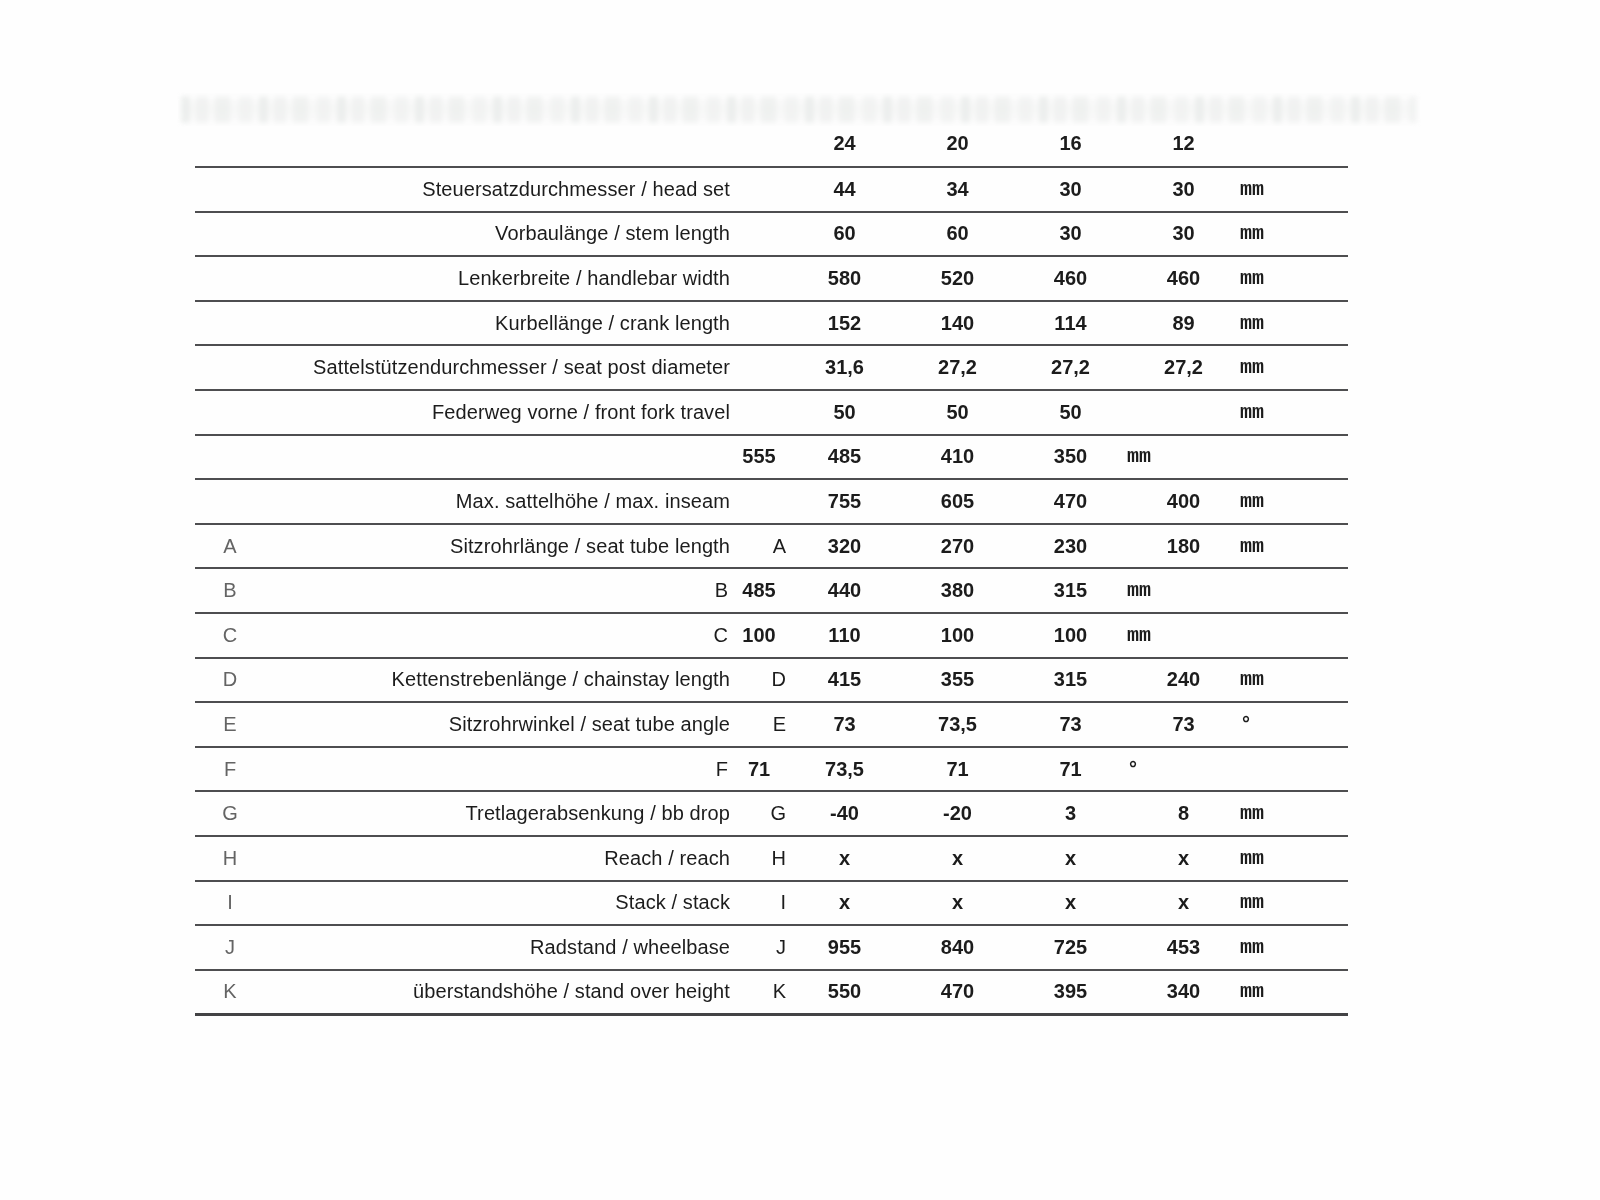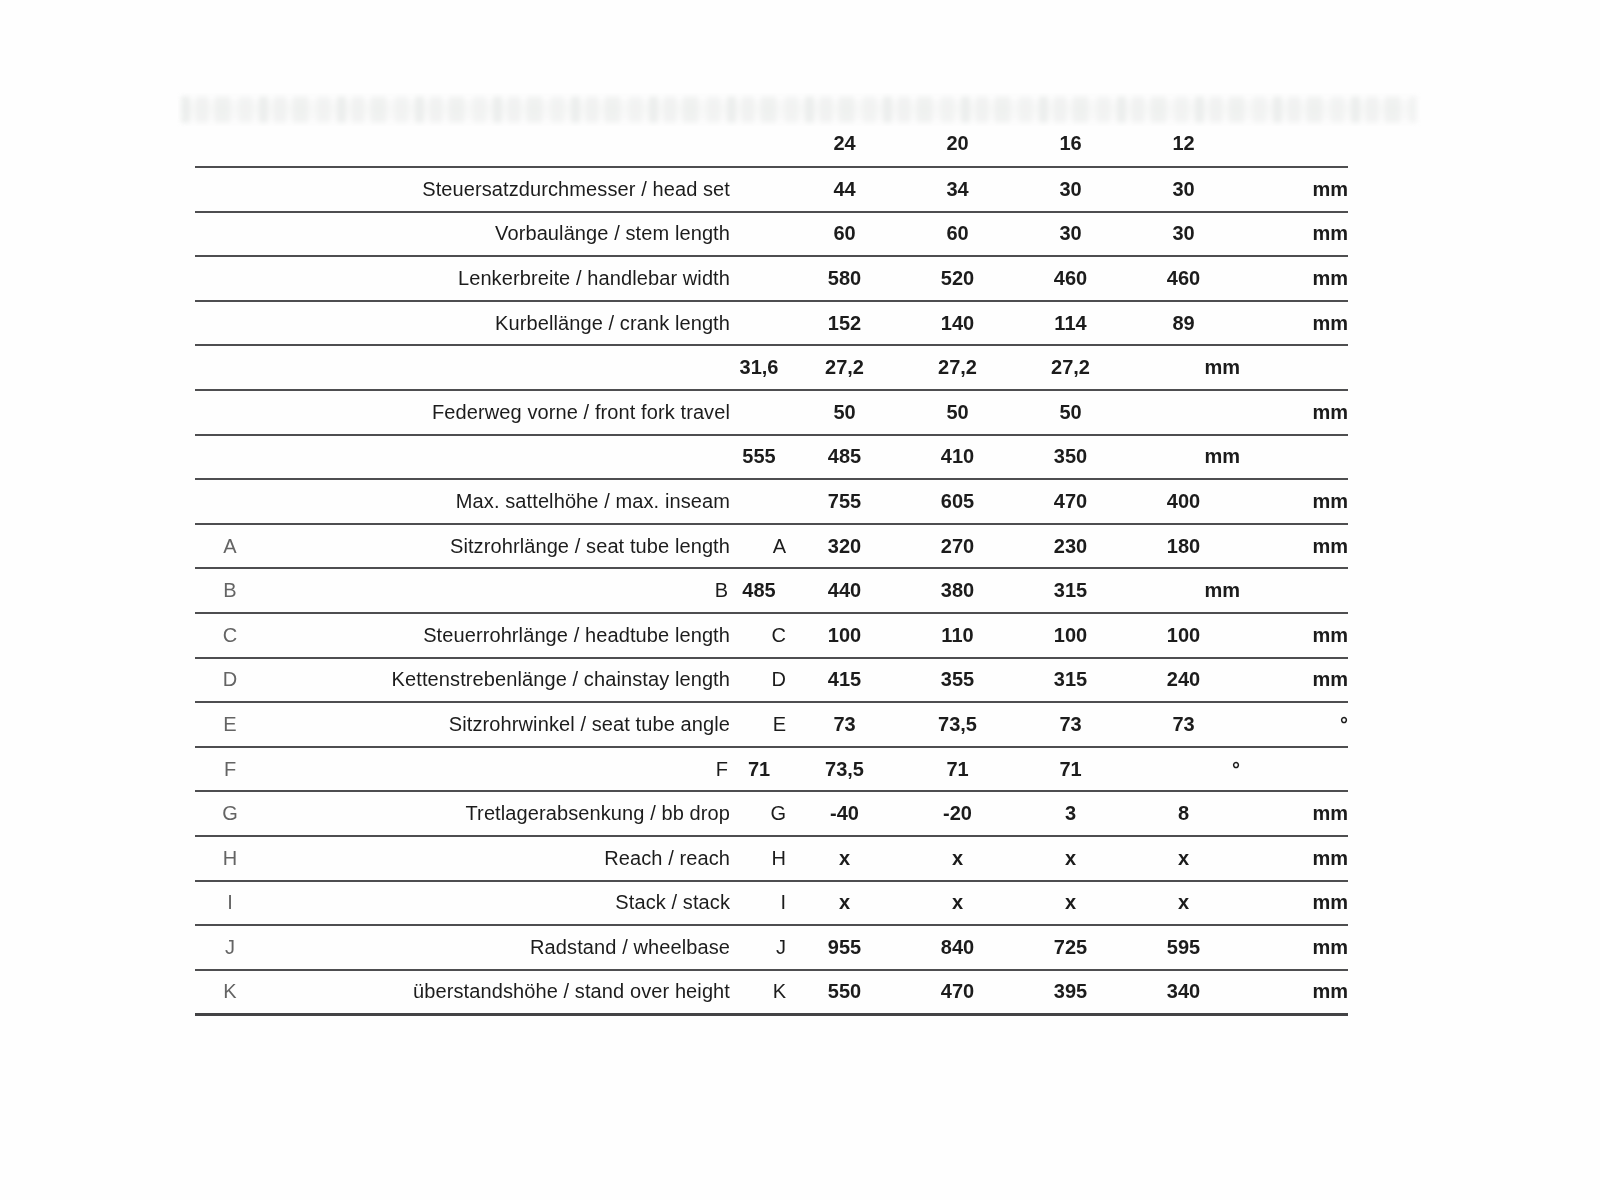--- a/index.html
+++ b/index.html
@@ -45,21 +45,21 @@
     height:44.6px;
     border-top:2px solid var(--line);
     font-size:20px;
   }
   .row.header{height:45px;border-top:none;}
   .c{min-width:0;white-space:nowrap;}
   .c-letter{text-align:center;color:var(--muted);font-weight:400;}
   .c-label{padding-left:23px;color:var(--ink);font-weight:400;letter-spacing:.1px;text-align:right;}
   .c-letter2{text-align:right;padding-right:2px;color:var(--ink);font-weight:400;}
   .c-val{text-align:center;font-weight:700;color:var(--ink);}
-  .c-unit{text-align:right;font-weight:700;color:var(--ink);}
+  .c-unit{text-align:left;font-weight:700;color:var(--ink);font-family:Liberation Mono, monospace;}
   .row.header .c-val{font-weight:700;}
 </style>
 </head>
 <body>
 
 <div class="screen">
 
   <div class="watermark-band"></div>
 
   <div class="geo-table">
@@ -113,20 +113,21 @@
       <div class="c c-letter2"></div>
       <div class="c c-val">152</div>
       <div class="c c-val">140</div>
       <div class="c c-val">114</div>
       <div class="c c-val">89</div>
       <div class="c c-unit">mm</div>
     </div>
 
     <div class="row">
       <div class="c c-letter"></div>
+      <div class="c c-label">Sattelstützendurchmesser / seat post diameter</div>
       <div class="c c-letter2"></div>
       <div class="c c-val">31,6</div>
       <div class="c c-val">27,2</div>
       <div class="c c-val">27,2</div>
       <div class="c c-val">27,2</div>
       <div class="c c-unit">mm</div>
     </div>
 
     <div class="row">
       <div class="c c-letter"></div>
@@ -176,21 +177,20 @@
       <div class="c c-letter2">B</div>
       <div class="c c-val">485</div>
       <div class="c c-val">440</div>
       <div class="c c-val">380</div>
       <div class="c c-val">315</div>
       <div class="c c-unit">mm</div>
     </div>
 
     <div class="row">
       <div class="c c-letter">C</div>
-      <div class="c c-label">Steuerrohrlänge / headtube length</div>
       <div class="c c-letter2">C</div>
       <div class="c c-val">100</div>
       <div class="c c-val">110</div>
       <div class="c c-val">100</div>
       <div class="c c-val">100</div>
       <div class="c c-unit">mm</div>
     </div>
 
     <div class="row">
       <div class="c c-letter">D</div>
@@ -257,21 +257,21 @@
       <div class="c c-unit">mm</div>
     </div>
 
     <div class="row">
       <div class="c c-letter">J</div>
       <div class="c c-label">Radstand / wheelbase</div>
       <div class="c c-letter2">J</div>
       <div class="c c-val">955</div>
       <div class="c c-val">840</div>
       <div class="c c-val">725</div>
-      <div class="c c-val">595</div>
+      <div class="c c-val">453</div>
       <div class="c c-unit">mm</div>
     </div>
 
     <div class="row">
       <div class="c c-letter">K</div>
       <div class="c c-label">überstandshöhe / stand over height</div>
       <div class="c c-letter2">K</div>
       <div class="c c-val">550</div>
       <div class="c c-val">470</div>
       <div class="c c-val">395</div>

